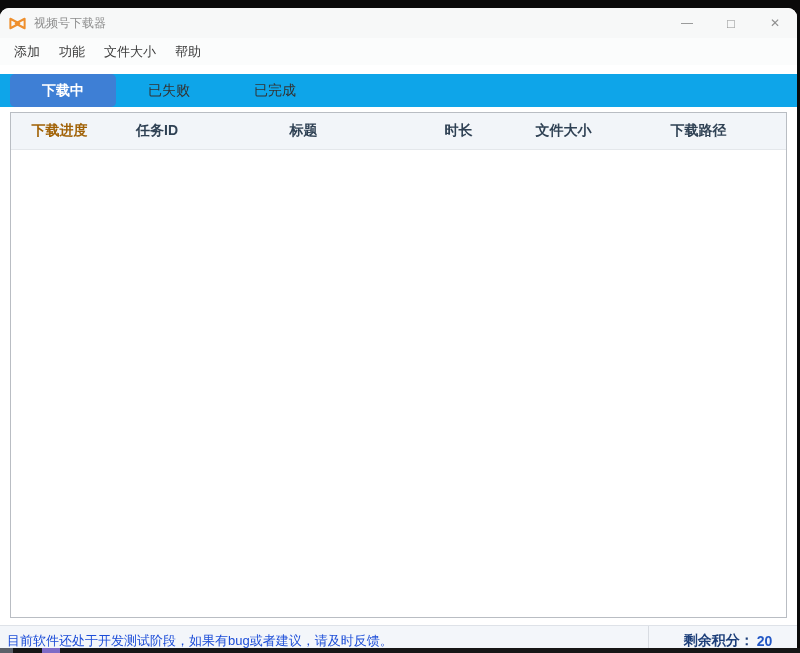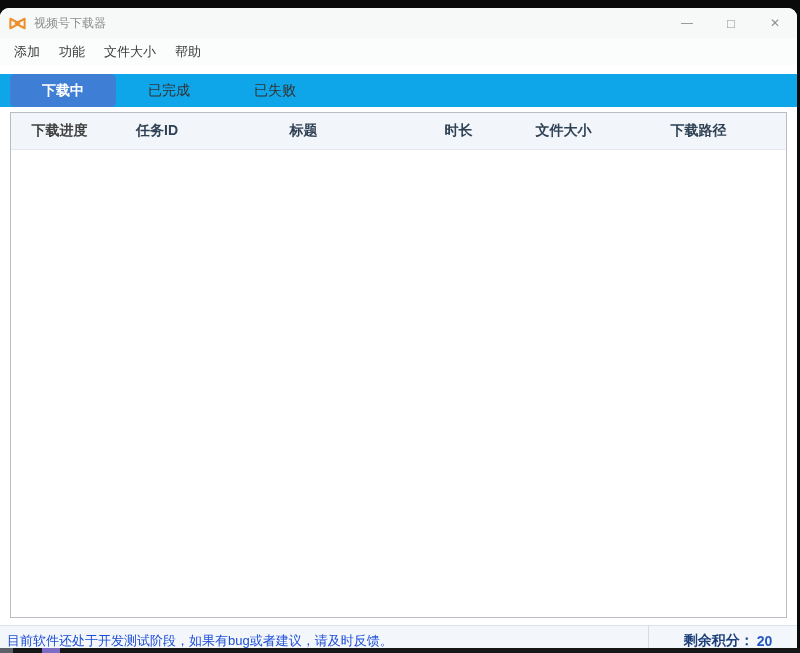--- a/index.html
+++ b/index.html
@@ -144,27 +144,27 @@
 
   <div class="menubar">
     <span class="menu-item">添加</span>
     <span class="menu-item">功能</span>
     <span class="menu-item">文件大小</span>
     <span class="menu-item">帮助</span>
   </div>
 
   <div class="tabbar">
     <div class="tab active" style="background: rgb(62, 127, 213);">下载中</div>
+    <div class="tab">已失败</div>
     <div class="tab">已完成</div>
-    <div class="tab">已失败</div>
   </div>
 
   <div class="table-wrap">
     <div class="table-header">
-      <div class="th" style="color: #404040;">下载进度</div>
+      <div class="th" style="color: #a16207;">下载进度</div>
       <div class="th" style="color: rgb(47, 65, 84);">任务ID</div>
       <div class="th" style="color: rgb(47, 65, 84);">标题</div>
       <div class="th" style="color: rgb(47, 65, 84);">时长</div>
       <div class="th" style="color: rgb(47, 65, 84);">文件大小</div>
       <div class="th" style="color: rgb(47, 65, 84);">下载路径</div>
     </div>
     <div class="table-body"></div>
   </div>
 
   <div class="statusbar">

